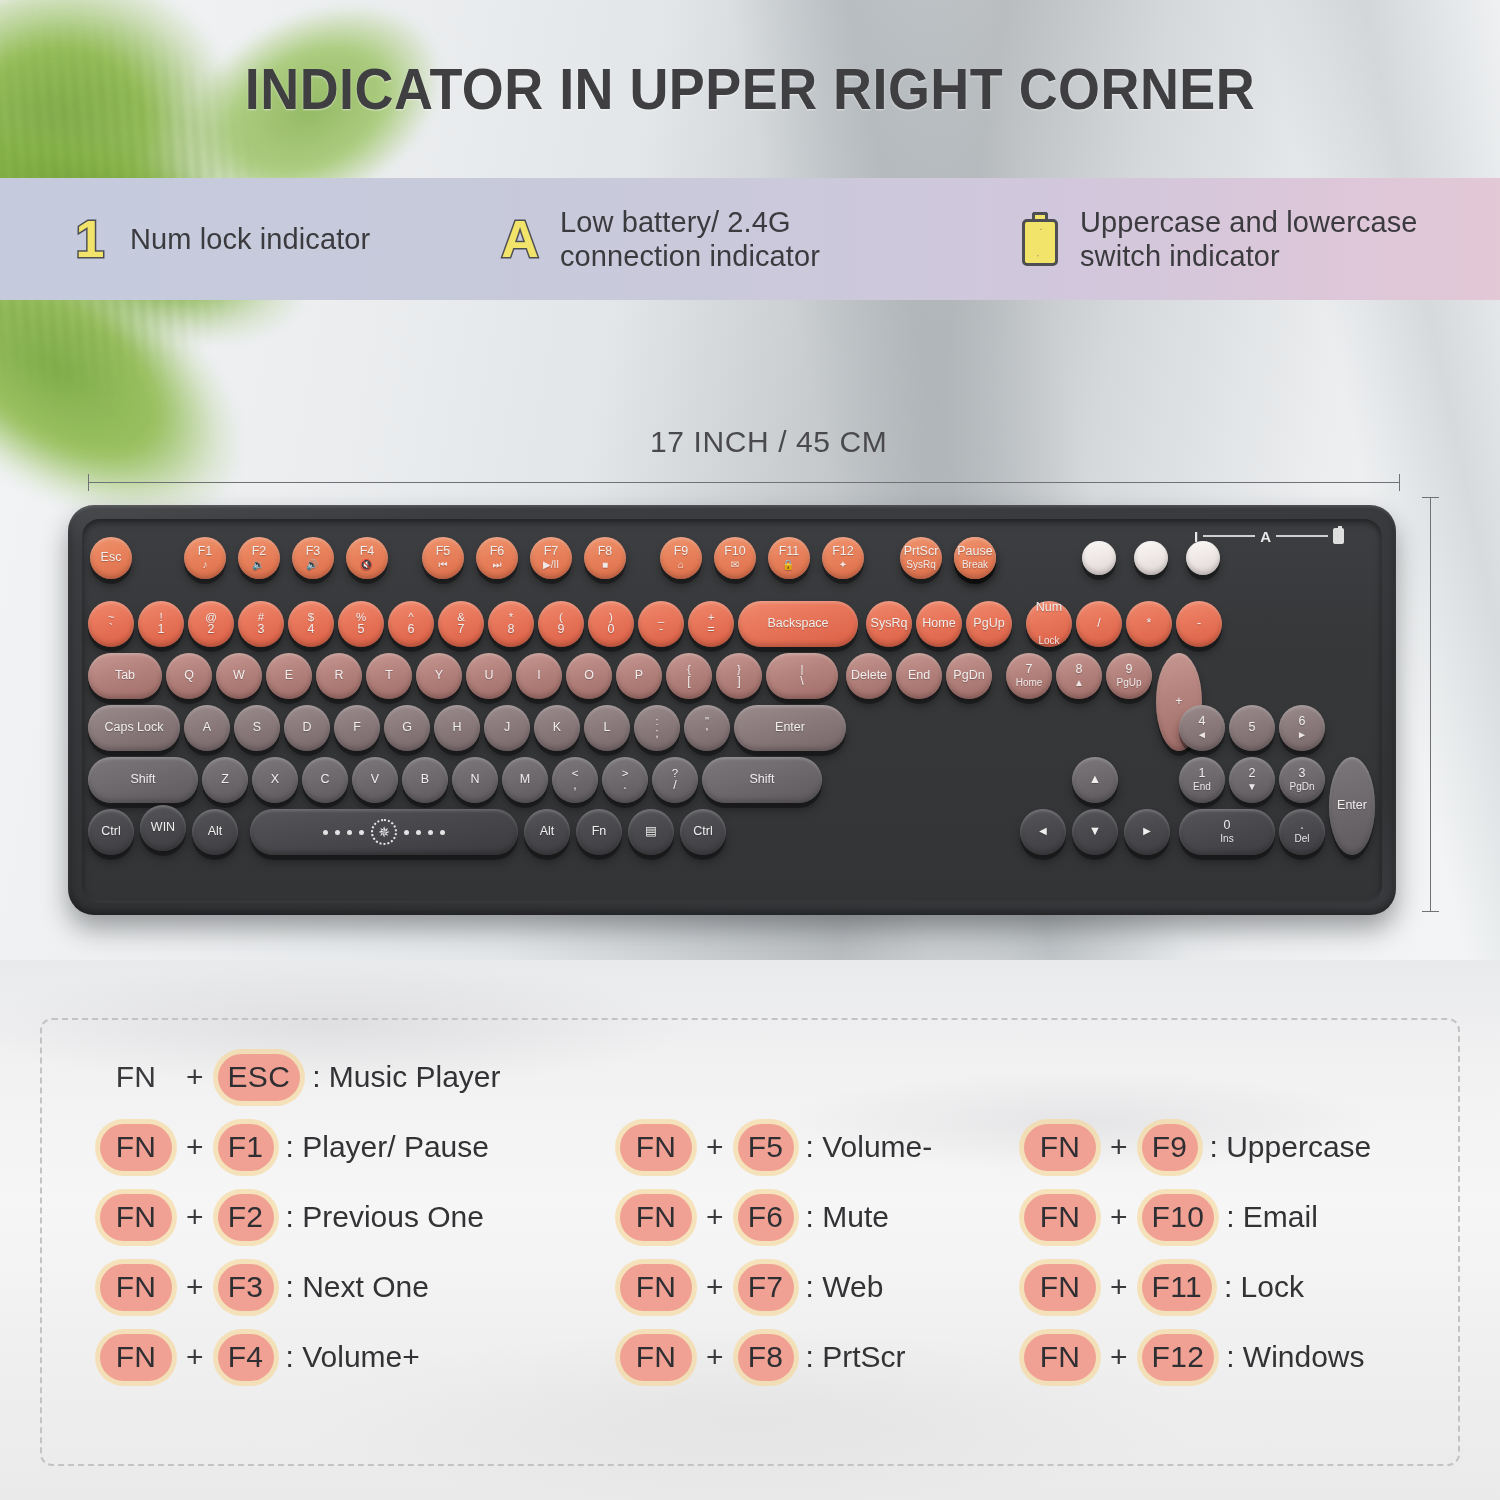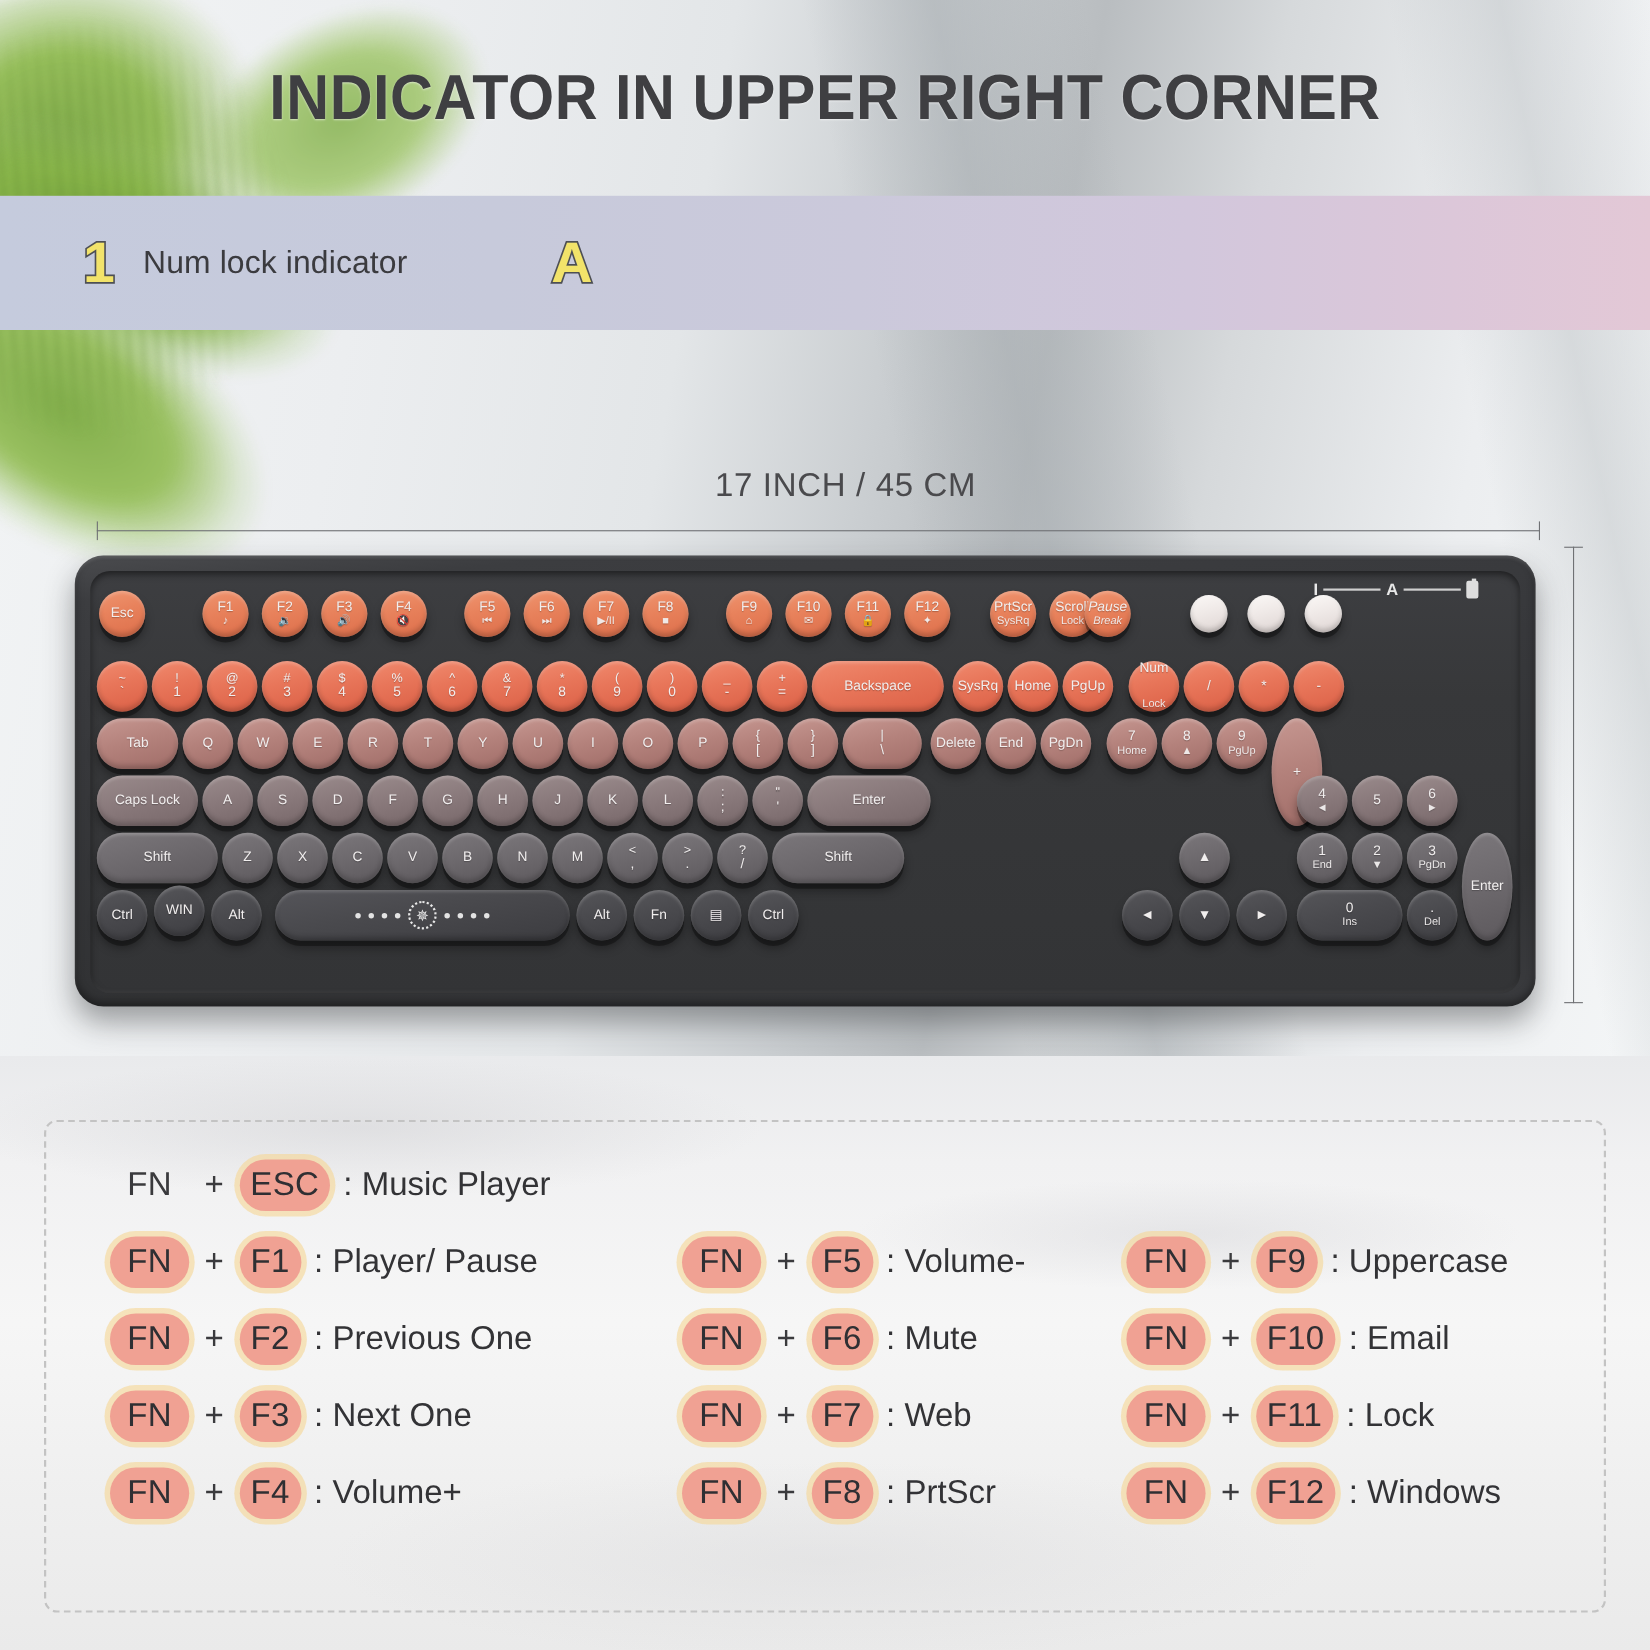--- a/index.html
+++ b/index.html
@@ -259,22 +259,35 @@
     <div class="lg-icon">
       <span class="glyph">1</span>
     </div>
     <div class="lg-text">Num lock indicator</div>
   </div>
 
   <div class="legend-item lg2">
     <div class="lg-icon">
       <span class="glyph">A</span>
     </div>
+    <div class="lg-text" style="white-space: pre-line;">Low battery/ 2.4G
+connection indicator</div>
   </div>
 
+  <div class="legend-item lg3">
+    <div class="lg-icon">
+      <div class="batt">
+        <div class="batt-cap"></div>
+        <div class="batt-body"></div>
+        <div class="batt-bolt"></div>
+      </div>
+    </div>
+    <div class="lg-text" style="white-space: pre-line;">Uppercase and lowercase
+switch indicator</div>
+  </div>
 </div>
 
 <div class="dim-w-label">17 INCH / 45 CM</div>
 <div class="dim-w-line"></div>
 <div class="dim-h-line"></div>
 <div class="dim-h-label">5.5 INCH / 13.9 CM</div>
 
 <div class="kb">
   <div class="kb-inner">
 
@@ -339,21 +352,21 @@
           <span class="sub">✦</span>
         </div>
         <div class="key r-fn" style="left: 818px; top: 18px; width: 42px; height: 42px;">
           <span>PrtScr</span>
           <span class="sub">SysRq</span>
         </div>
         <div class="key r-fn" style="left: 872px; top: 18px; width: 42px; height: 42px;">
           <span>Scroll</span>
           <span class="sub">Lock</span>
         </div>
-        <div class="key r-fn" style="left: 904px; top: 18px; width: 42px; height: 42px; font-style: italic;">
+        <div class="key r-fn" style="left: 872px; top: 18px; width: 42px; height: 42px;">
           <span>Pause</span>
           <span class="sub">Break</span>
         </div>
         <div class="key r-led" style="left: 1000px; top: 22px; width: 34px; height: 34px;">
           <span></span>
         </div>
         <div class="key r-led" style="left: 1052px; top: 22px; width: 34px; height: 34px;">
           <span></span>
         </div>
         <div class="key r-led" style="left: 1104px; top: 22px; width: 34px; height: 34px;">

